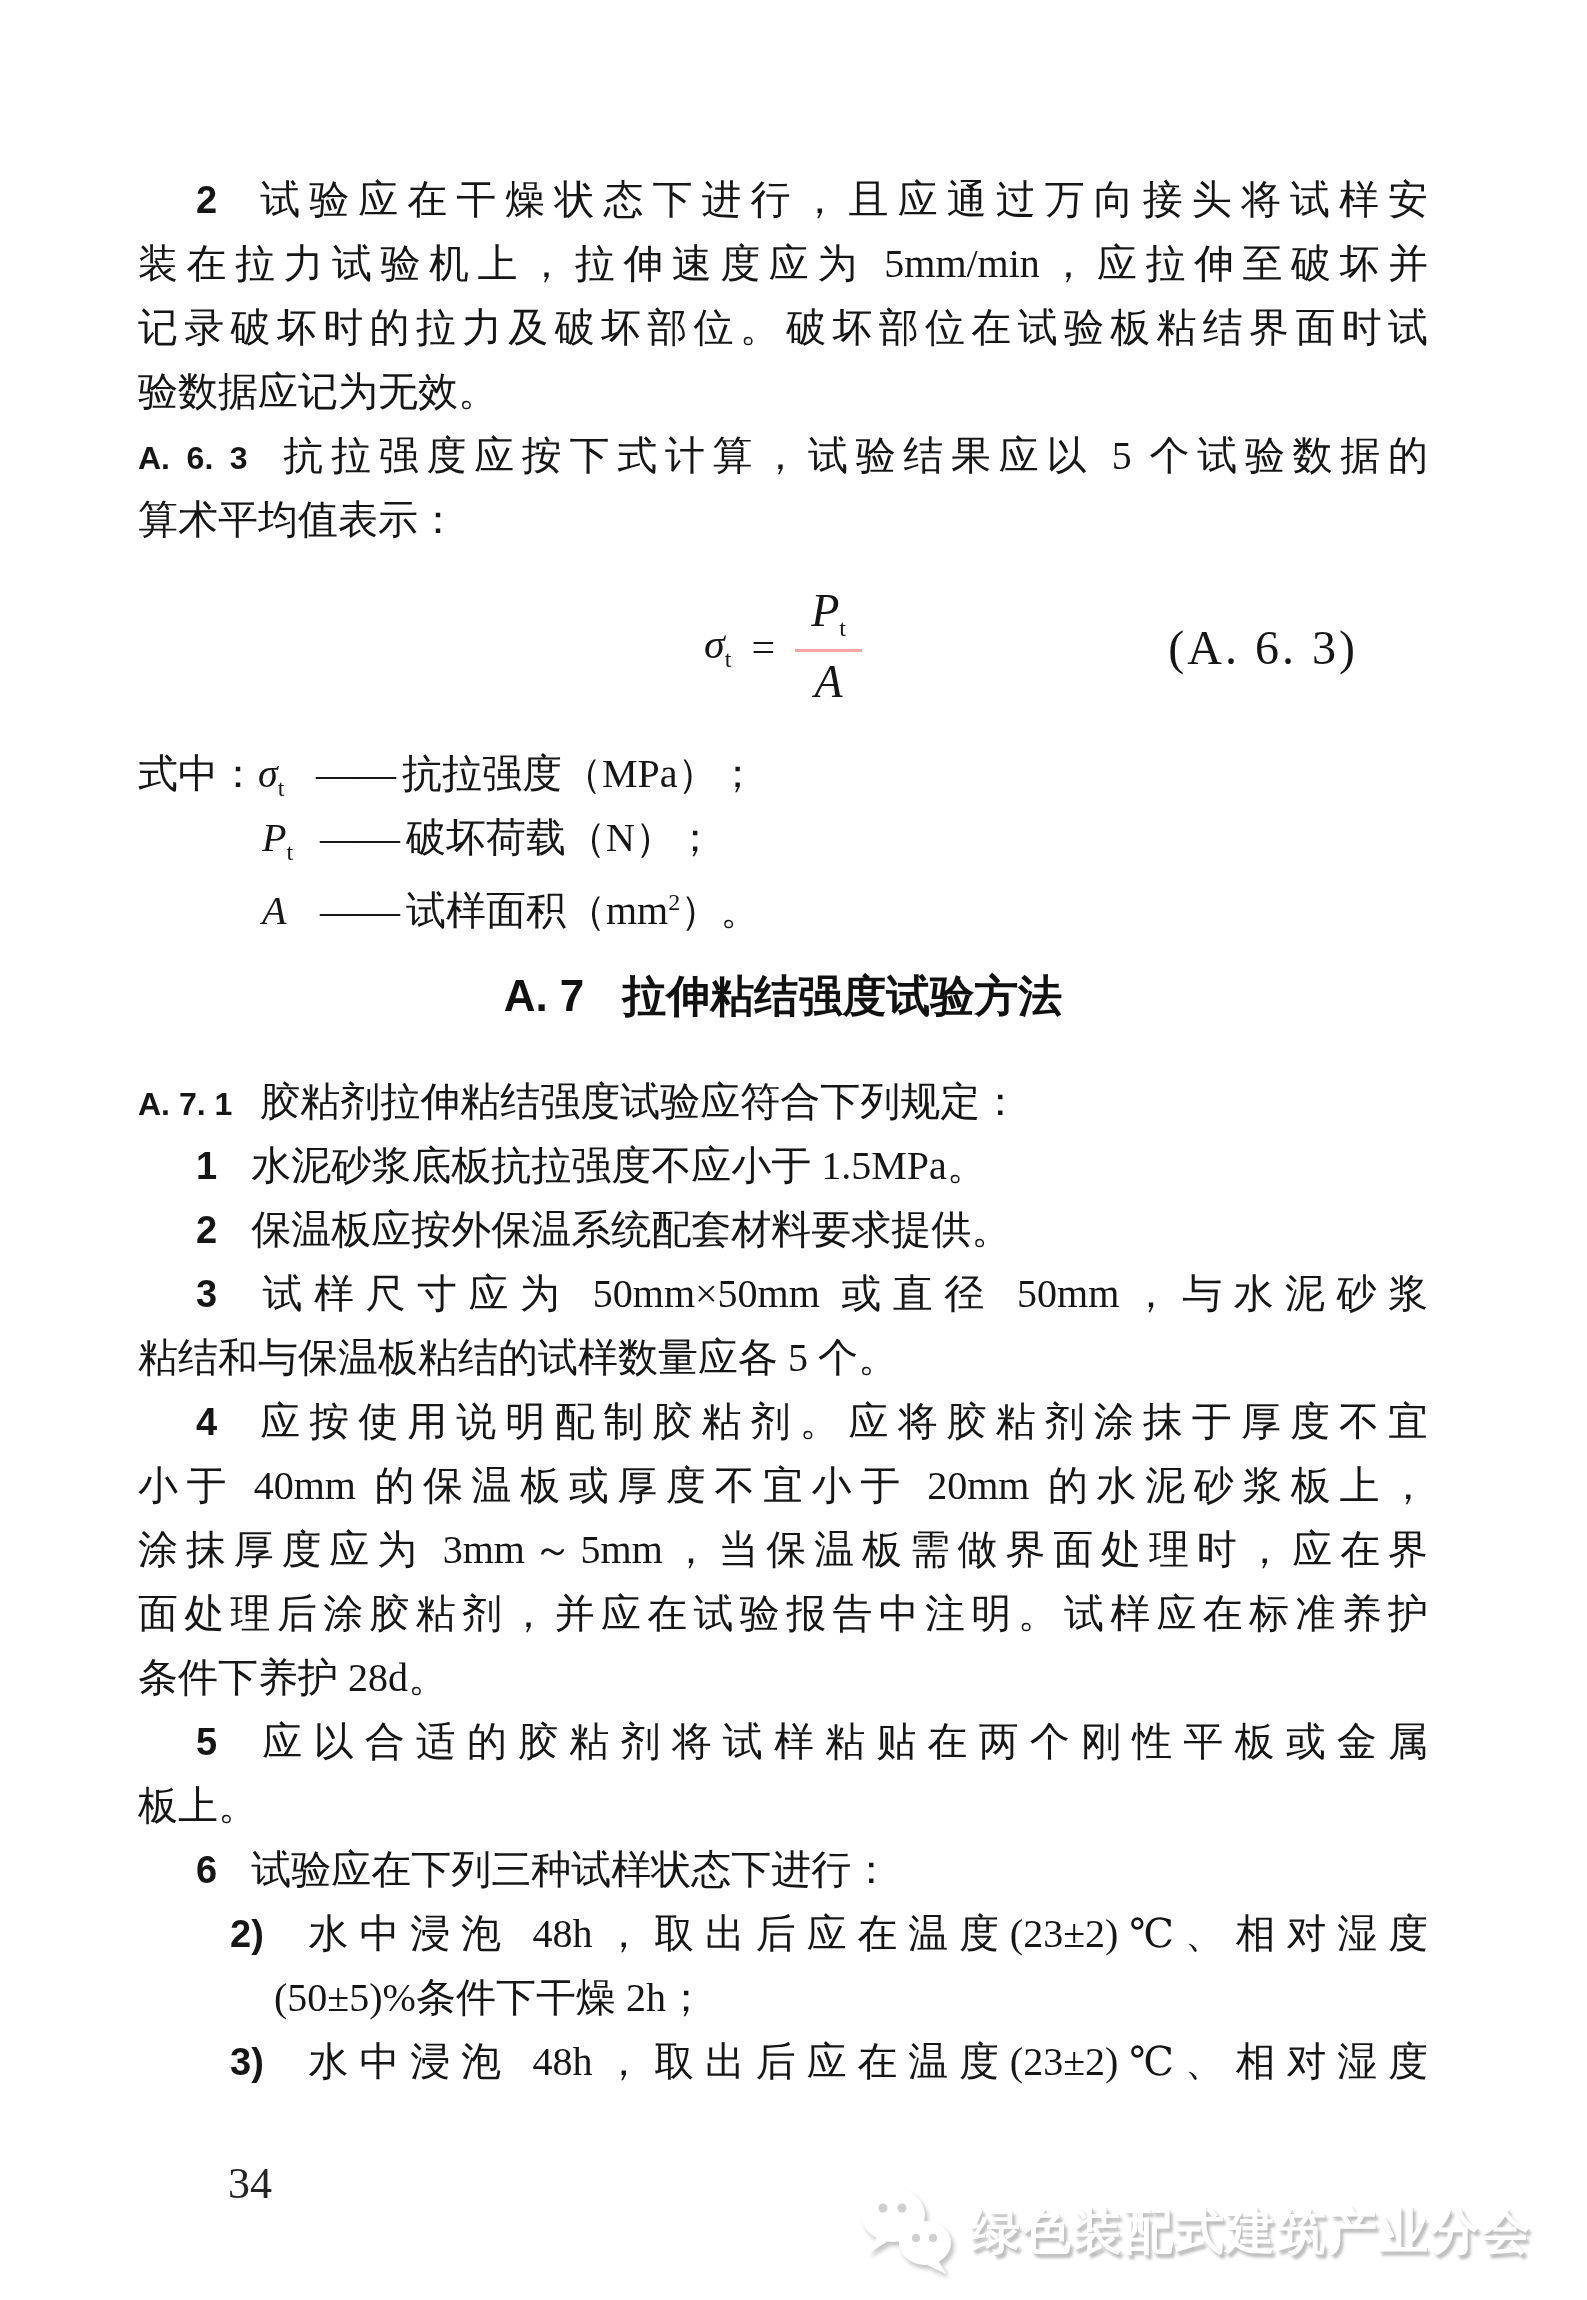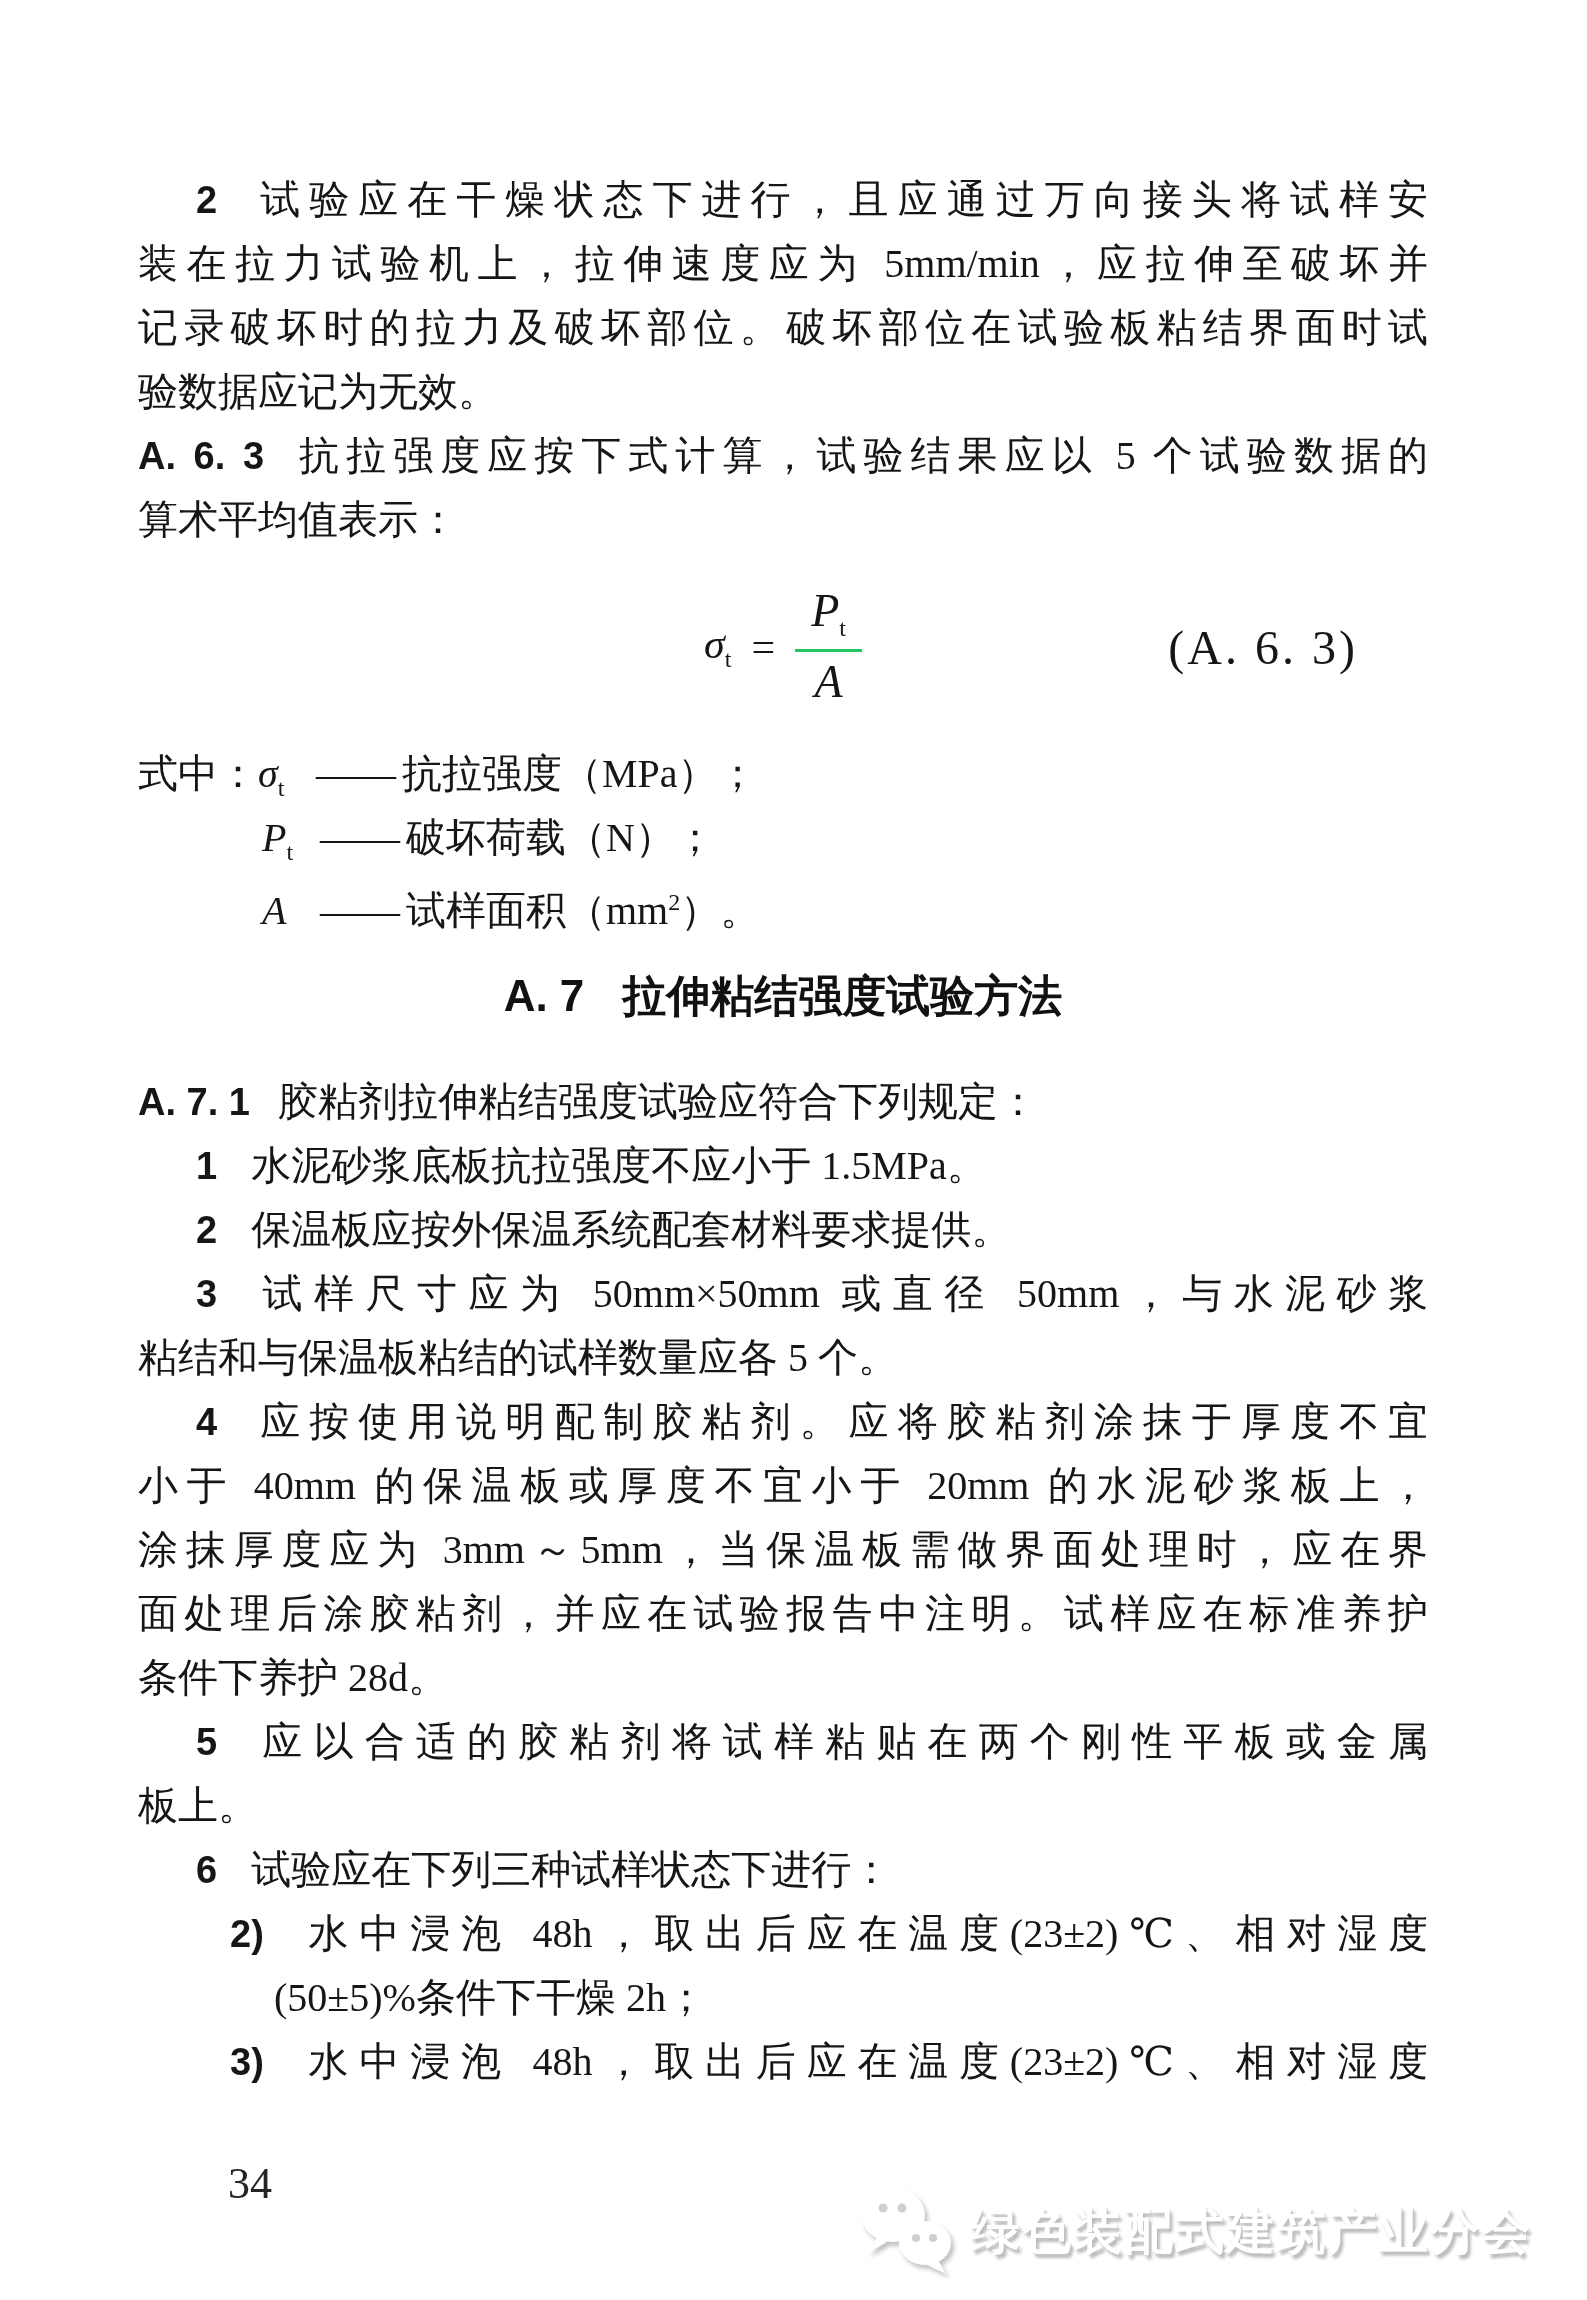--- a/index.html
+++ b/index.html
@@ -19,31 +19,31 @@
   .fill{text-align:justify;text-align-last:justify;}
   .ind-para{padding-left:58px;}
   .ind-sub{padding-left:92px;}
   .ind-subcont{padding-left:136px;font-family:Liberation Serif, serif;}
   .pfx{
     font-family:"Liberation Sans","DejaVu Sans",sans-serif;
     font-weight:bold;margin-right:34px;font-size:38px;
   }
   .clause-pfx{
     font-family:"Liberation Sans","DejaVu Sans",sans-serif;
-    font-weight:bold;margin-right:28px;font-size:38px;
+    font-weight:bold;margin-right:28px;font-size:32px;
   }
   sub{font-size:24px;}
   sup{font-size:24px;}
   .mi{font-style:italic;font-family:"Liberation Serif","DejaVu Serif",serif;}
   
   .eqrow{position:relative;height:190px;display:flex;align-items:center;justify-content:center;}
   .eq{display:flex;align-items:center;font-size:42px;}
   .eq-sign{margin:0 20px;font-size:42px;}
   .frac{display:inline-flex;flex-direction:column;align-items:center;font-size:46px;line-height:1.15;}
-  .fnum{padding:0 16px 6px;border-bottom:3px solid #22c55e;}
+  .fnum{padding:0 16px 6px;border-bottom:3px solid #fca5a5;}
   .fden{padding-top:4px;}
   .eqlabel{position:absolute;right:70px;top:50%;transform:translateY(-50%);font-size:48px;letter-spacing:3px;}
   
   .def{line-height:64px;height:64px;}
   .def-ind{padding-left:124px;}
   .sym{display:inline-block;width:58px;}
   .dash{letter-spacing:0;margin-right:6px;}
   
   .heading{
     text-align:center;margin:30px 0 42px;height:64px;line-height:64px;

